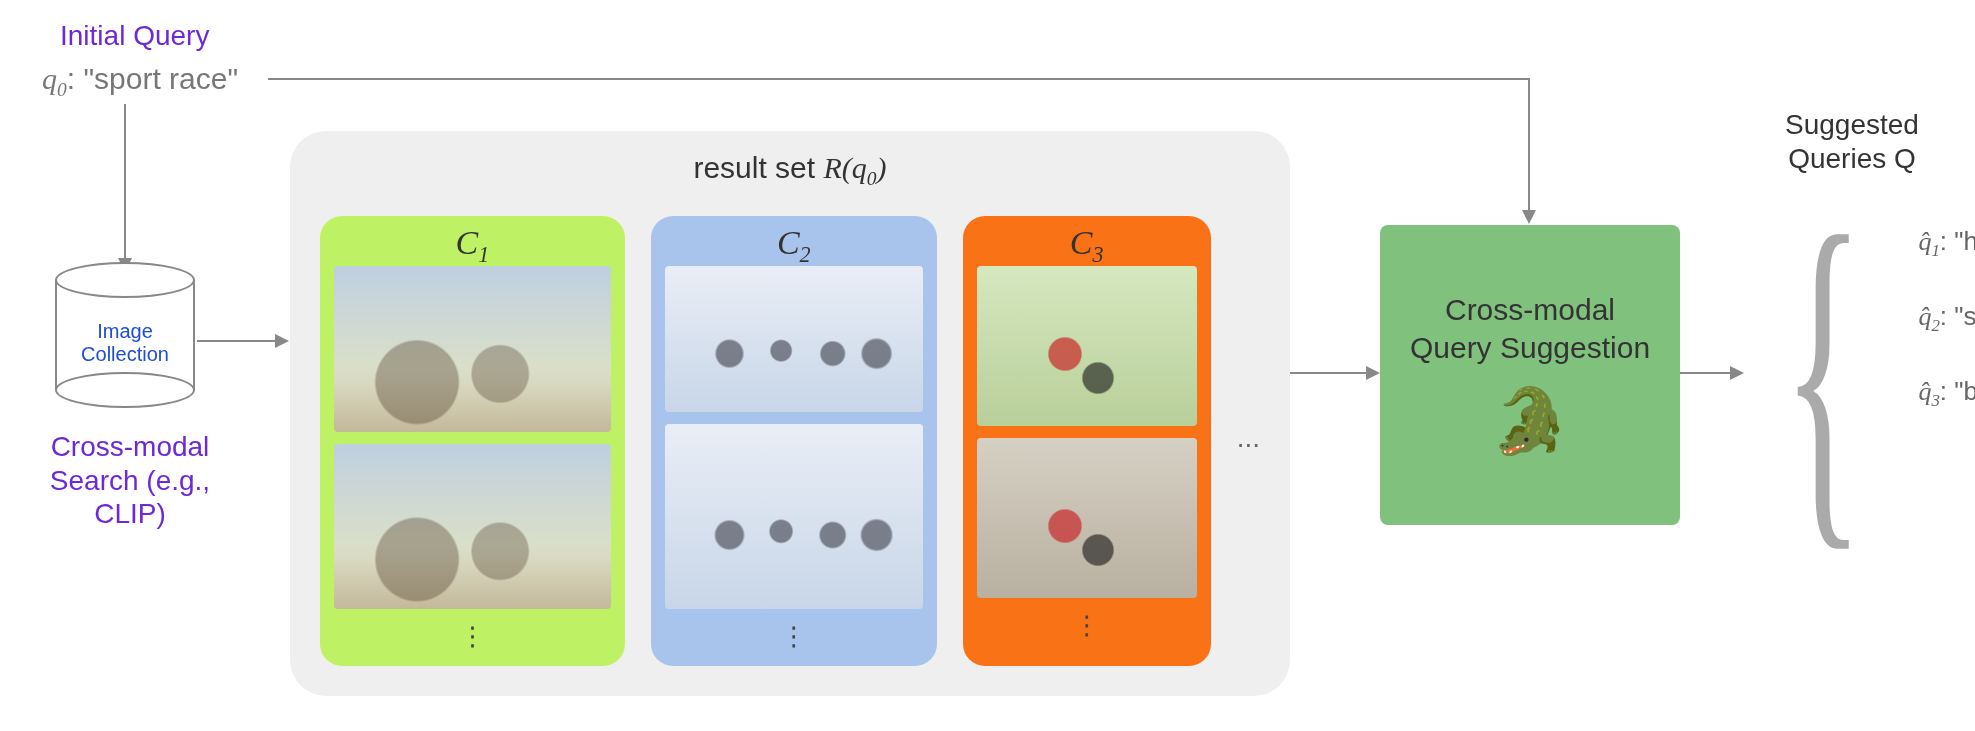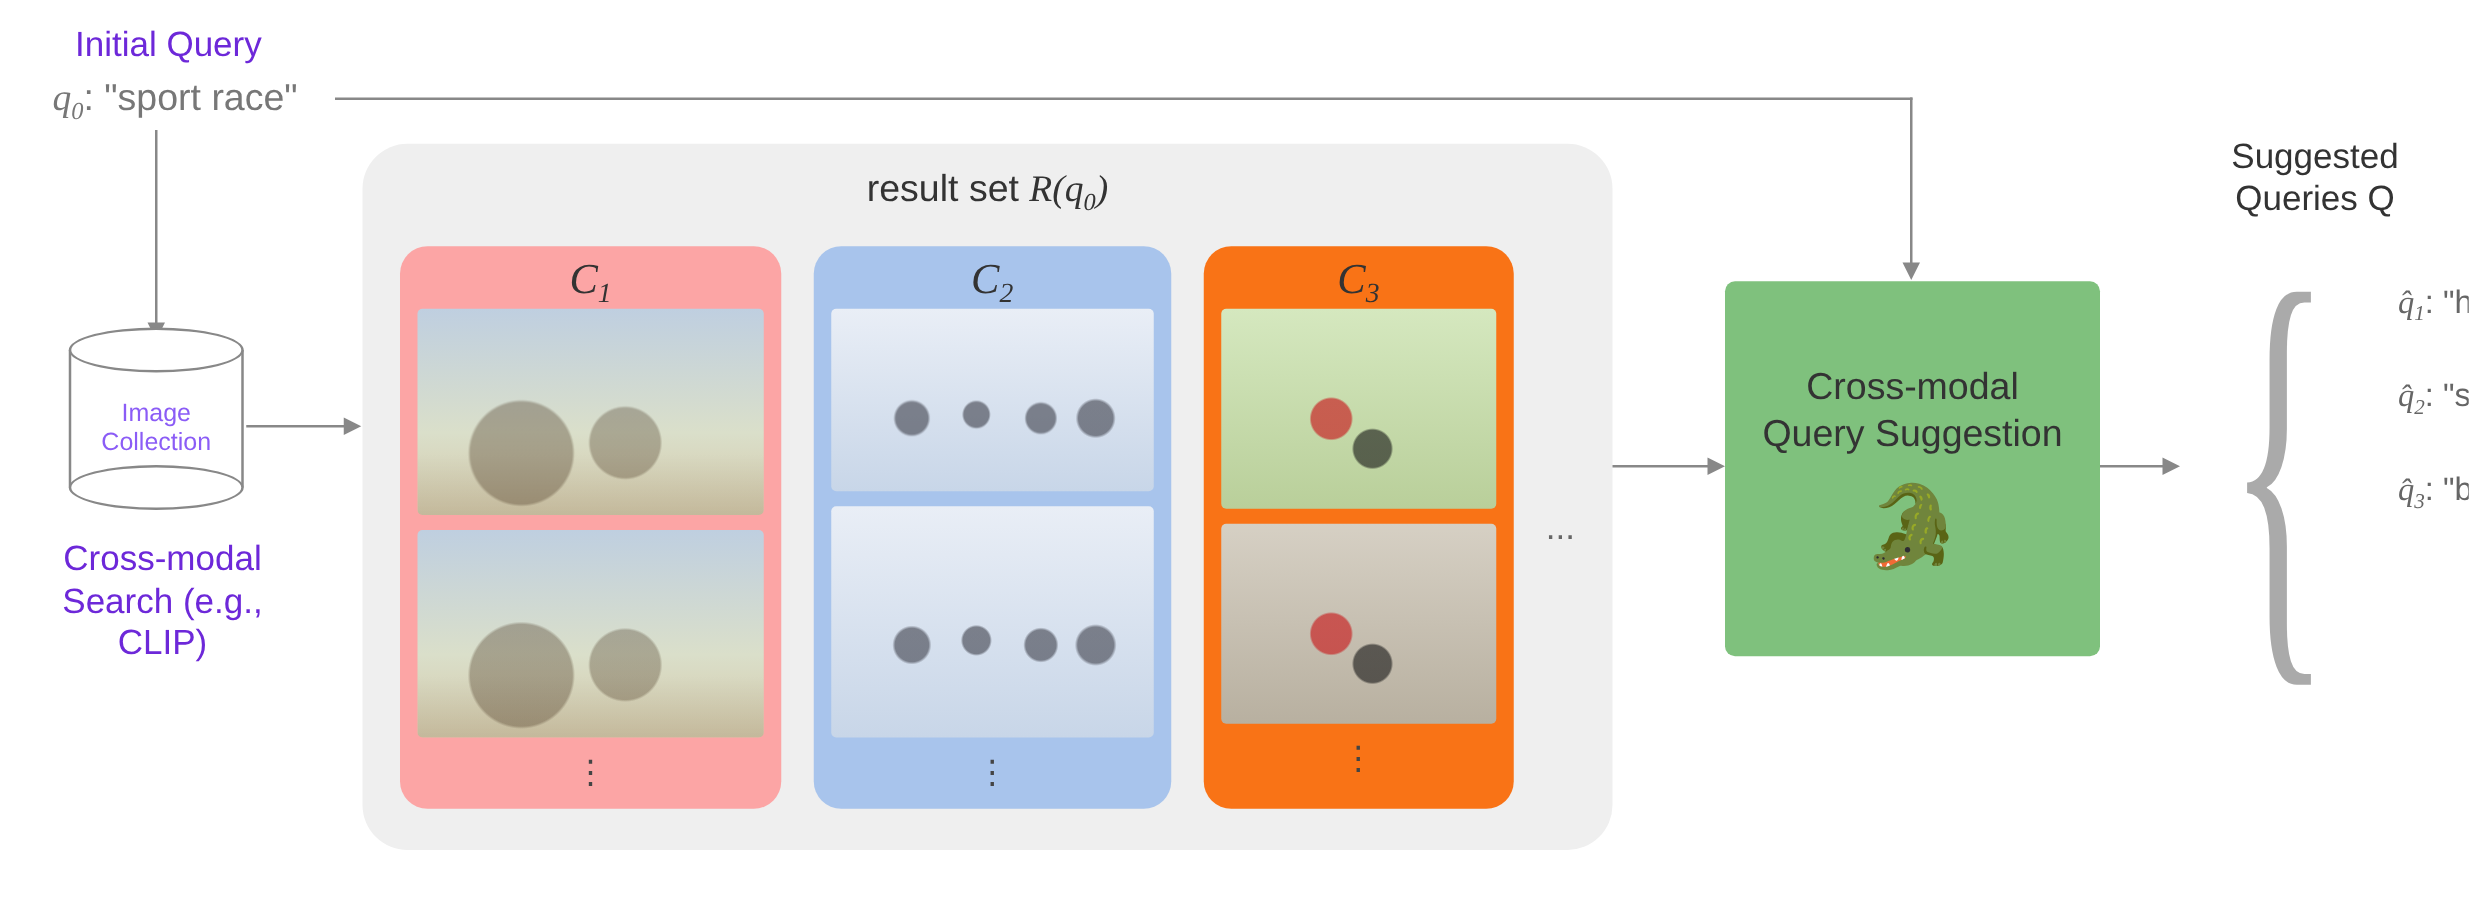--- a/index.html
+++ b/index.html
@@ -48,46 +48,46 @@
     border:2px solid #888; border-radius:50%;
     position:absolute; top:-18px; left:0; background:#fff;
   }
   .cyl-bot {
     width:140px; height:36px;
     border:2px solid #888; border-radius:50%;
     position:absolute; bottom:-18px; left:0; background:#fff;
   }
   .cyl-label {
     position:absolute; top:40px; left:0; width:140px;
-    text-align:center; font-size:20px; color:#8b5cf6;
+    text-align:center; font-size:20px; color:#1d4ed8;
   }
 
   
   .panel {
-    position:absolute; left:290px; top:115px;
+    position:absolute; left:290px; top:131px;
     width:1000px; height:565px;
     background:#efefef; border-radius:36px;
     padding:78px 30px 30px 30px;
-    display:flex; gap:26px; align-items:center;
+    display:flex; gap:26px; align-items:flex-end;
   }
   .panel-title {
     position:absolute; top:20px; left:0; width:100%;
     text-align:center; font-size:30px; color:#333;
   }
   .cluster {
     border-radius:22px;
     padding:50px 14px 14px 14px;
     display:flex; flex-direction:column; gap:12px;
     align-items:center; position:relative;
   }
   .cluster .ct {
     position:absolute; top:8px; left:0; width:100%;
     text-align:center; font-size:34px;
   }
-  .c1 { background:#fca5a5; width:320px; height:450px; }
+  .c1 { background:#bef264; width:320px; height:450px; }
   .c2 { background:#a8c4ec; width:300px; height:450px; }
   .c3 { background:#f97316; width:260px; height:450px; }
   .thumb {
     background:linear-gradient(180deg,#bfcfe0 0%,#dadfca 60%, #d4c8a8 100%);
     width:100%; border-radius:4px;
     position:relative; overflow:hidden;
   }
   .thumb::after{
     content:""; position:absolute; inset:0;
     background:

